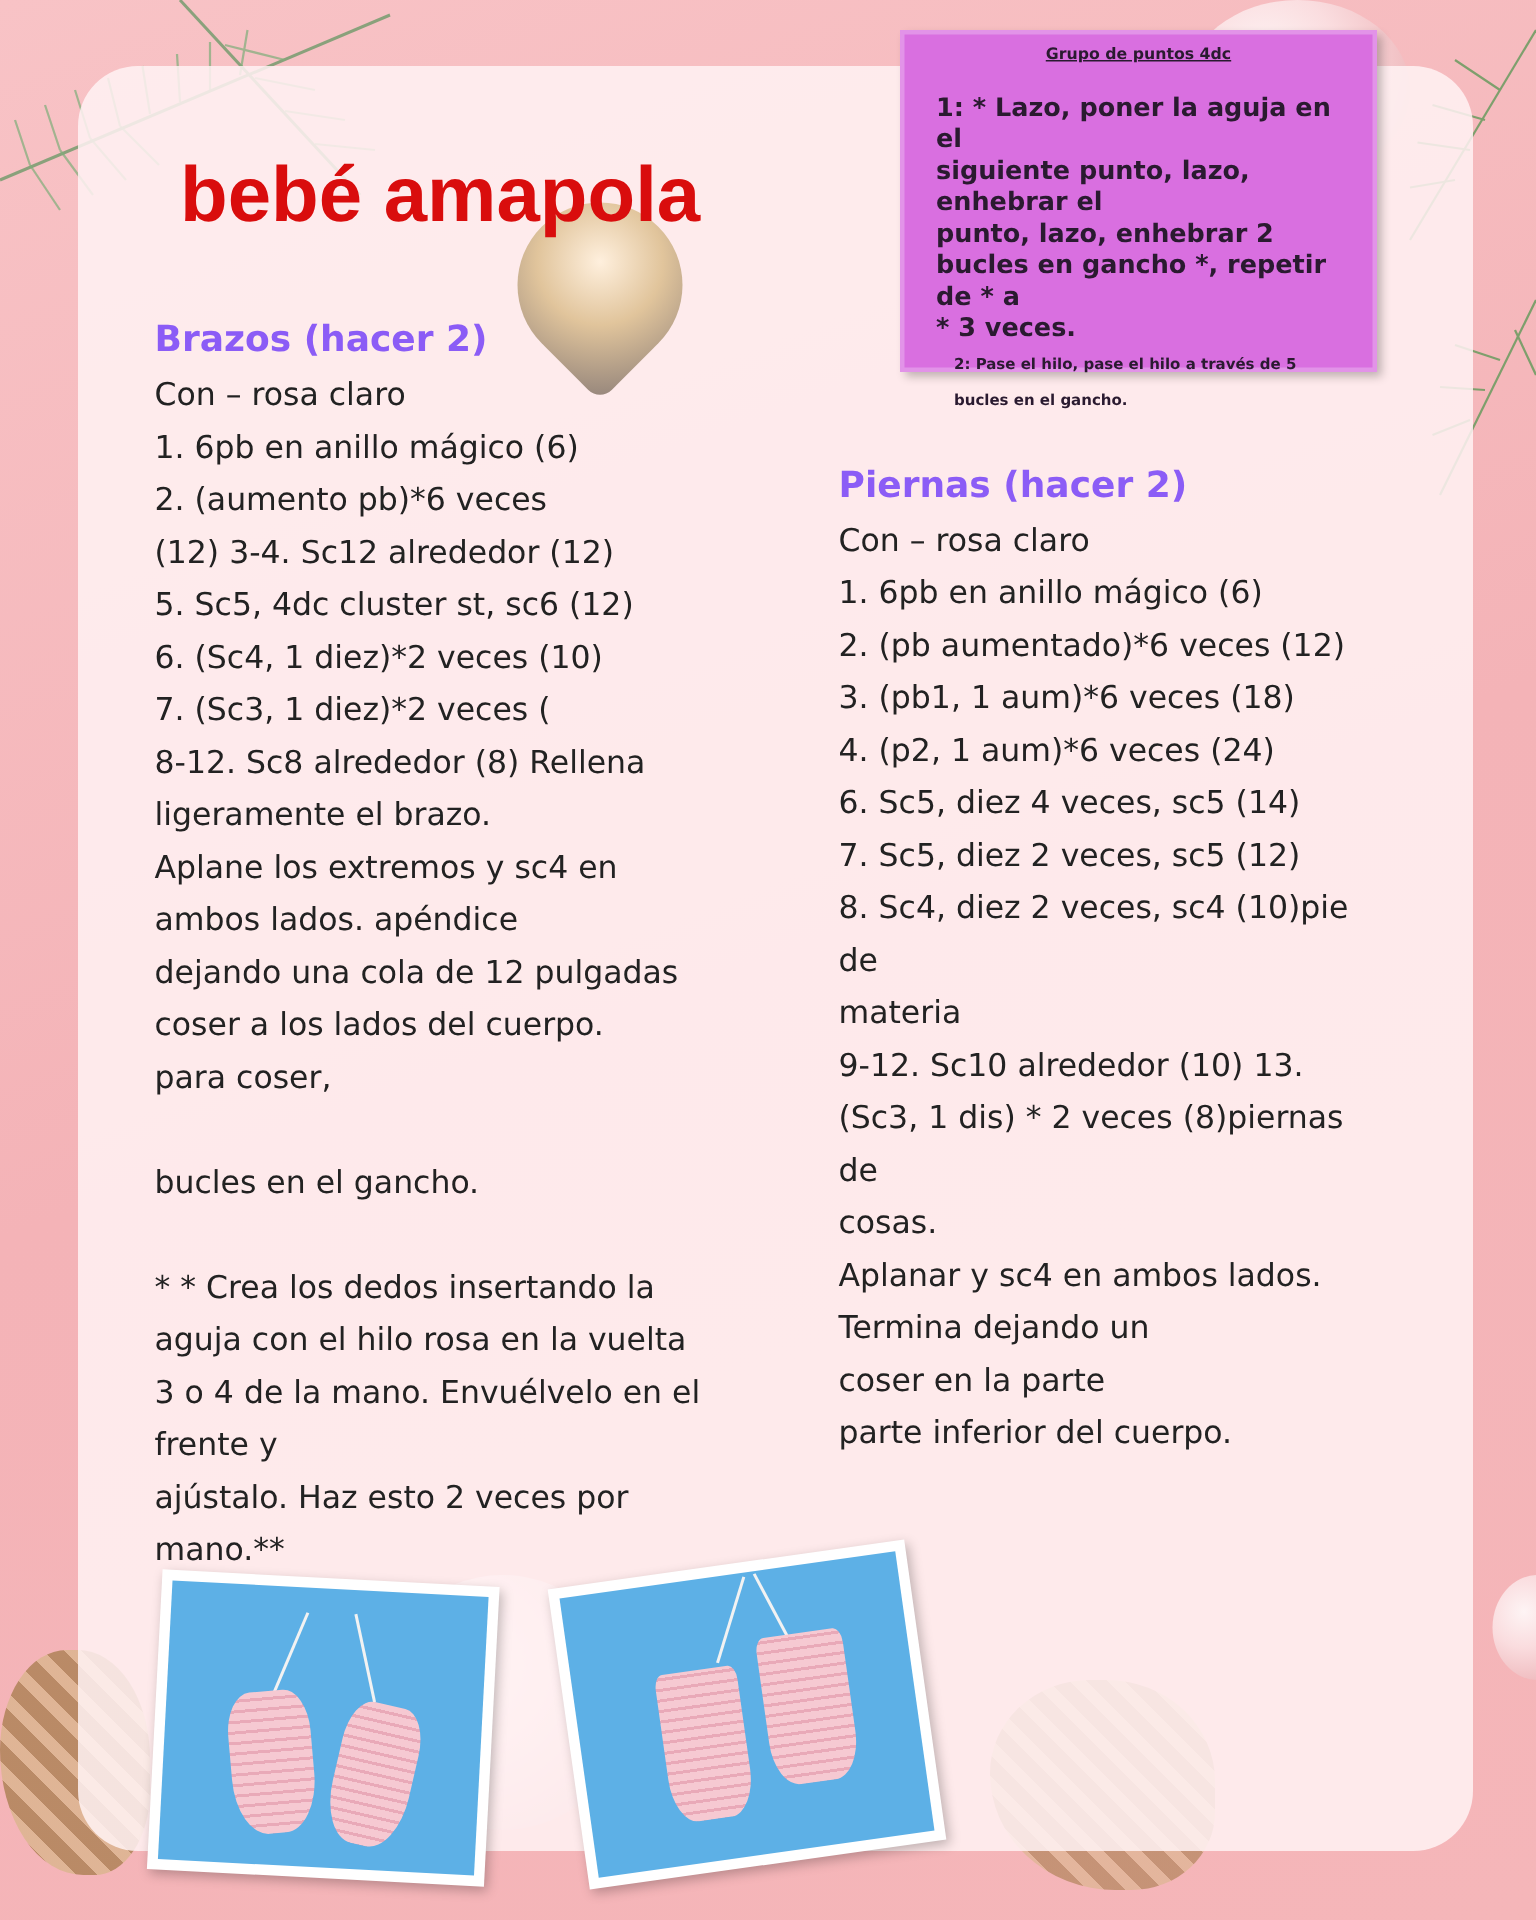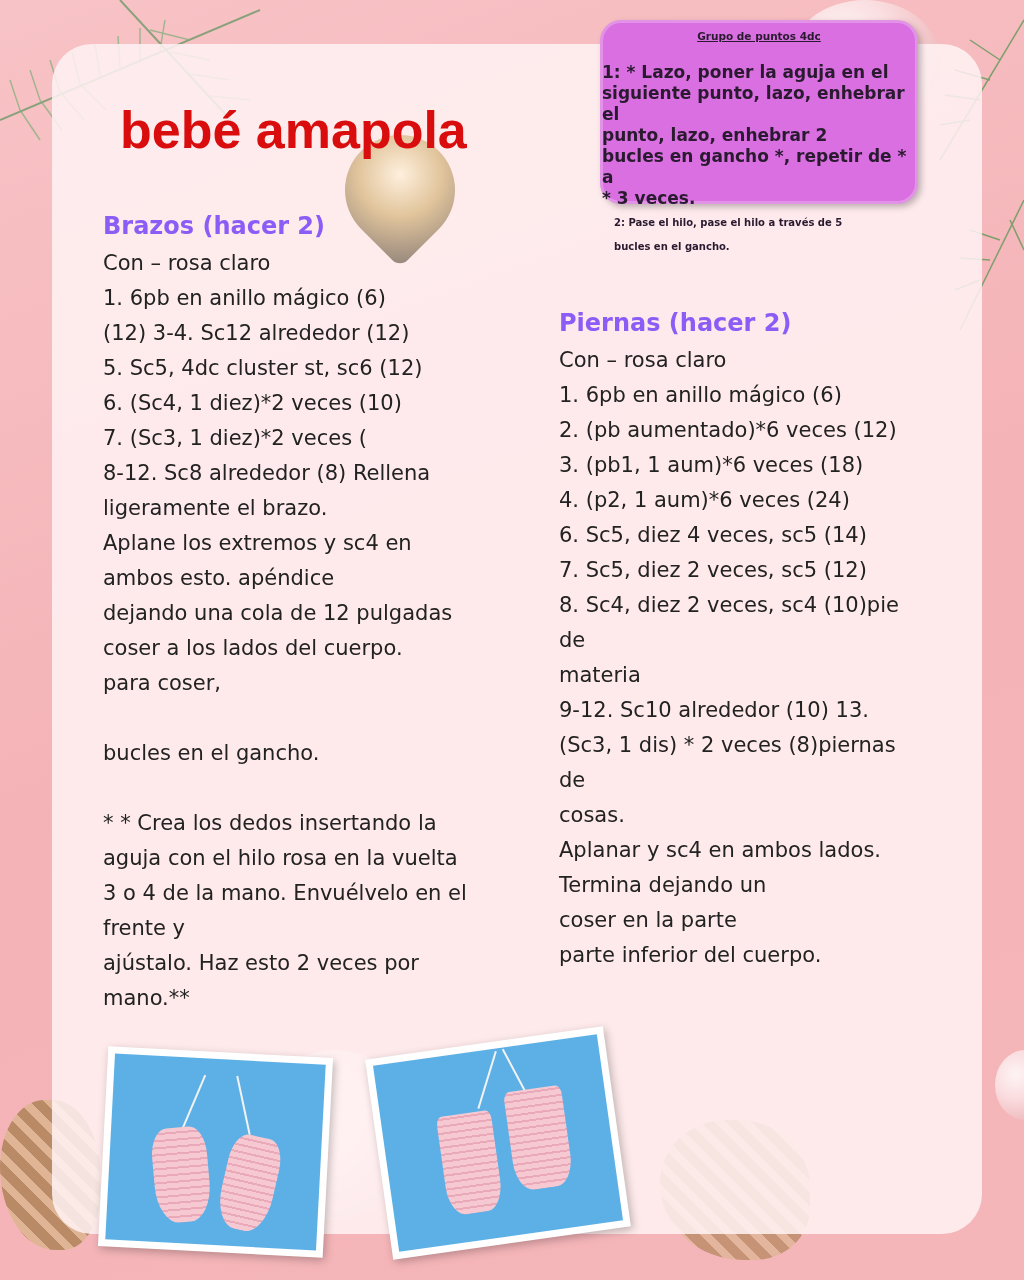--- a/index.html
+++ b/index.html
@@ -32,25 +32,25 @@
       position: absolute; left: 120px; top: 100px;
       font-family: Liberation Sans, sans-serif; font-weight: bold;
       font-size: 52px; color: #d90d0d; letter-spacing: 0px;
     }
     .heart-ornament {
       position: absolute; left: 345px; top: 135px; width: 110px; height: 110px;
       background: radial-gradient(circle at 40% 40%, #fff3d1 0%, #c9a55a 45%, #3a2e1d 100%);
       transform: rotate(45deg); border-radius: 50% 50% 10% 50%; opacity: 0.55;
     }
     .infobox {
-      position: absolute; left: 600px; top: 20px; width: 318px; height: 184px;
+      position: absolute; left: 600px; top: 20px; width: 318px; height: 228px;
       background: #d96fe0;
       box-shadow: inset 0 0 0 3px rgba(255,255,255,0.25), 3px 3px 6px rgba(0,0,0,0.25);
-      padding: 10px 2px; color: #2a1a30;
-      font-family: "DejaVu Sans", sans-serif; font-weight: bold; border-radius: 21px;
+      padding: 10px 24px; color: #2a1a30;
+      font-family: "DejaVu Sans", sans-serif; font-weight: bold;
     }
     .infobox-title {
       text-align: center; font-size: 10.5px; text-decoration: underline; margin-bottom: 20px;
     }
     .infobox-step1 { font-size: 17px; line-height: 21px; }
     .infobox-step2 { font-size: 10px; line-height: 24px; margin-top: 2px; margin-left: 12px; }
     .section {
       position: absolute; color: #1a1a1a;
       font-family: "DejaVu Sans", sans-serif;
     }
@@ -143,28 +143,29 @@
     <div>2: Pase el hilo, pase el hilo a través de 5</div>
     <div>bucles en el gancho.</div>
   </div>
 </div>
 
 <section class="section left-col">
   <h2 class="section-heading">Brazos (hacer 2)</h2>
   <div id="arms-lines">
       <div class="section-line">Con – rosa claro</div>
       <div class="section-line">1. 6pb en anillo mágico (6)</div>
+      <div class="section-line">2. (aumento pb)*6 veces</div>
       <div class="section-line">(12) 3-4. Sc12 alrededor (12)</div>
       <div class="section-line">5. Sc5, 4dc cluster st, sc6 (12)</div>
       <div class="section-line">6. (Sc4, 1 diez)*2 veces (10)</div>
       <div class="section-line">7. (Sc3, 1 diez)*2 veces (</div>
       <div class="section-line">8-12. Sc8 alrededor (8) Rellena</div>
       <div class="section-line">ligeramente el brazo.</div>
       <div class="section-line">Aplane los extremos y sc4 en</div>
-      <div class="section-line">ambos esto. apéndice</div>
+      <div class="section-line">ambos lados. apéndice</div>
       <div class="section-line">dejando una cola de 12 pulgadas</div>
       <div class="section-line">coser a los lados del cuerpo.</div>
       <div class="section-line">para coser,</div>
       <div class="section-line blank"></div>
       <div class="section-line">bucles en el gancho.</div>
       <div class="section-line blank"></div>
       <div class="section-line">* * Crea los dedos insertando la</div>
       <div class="section-line">aguja con el hilo rosa en la vuelta</div>
       <div class="section-line">3 o 4 de la mano. Envuélvelo en el</div>
       <div class="section-line">frente y</div>

